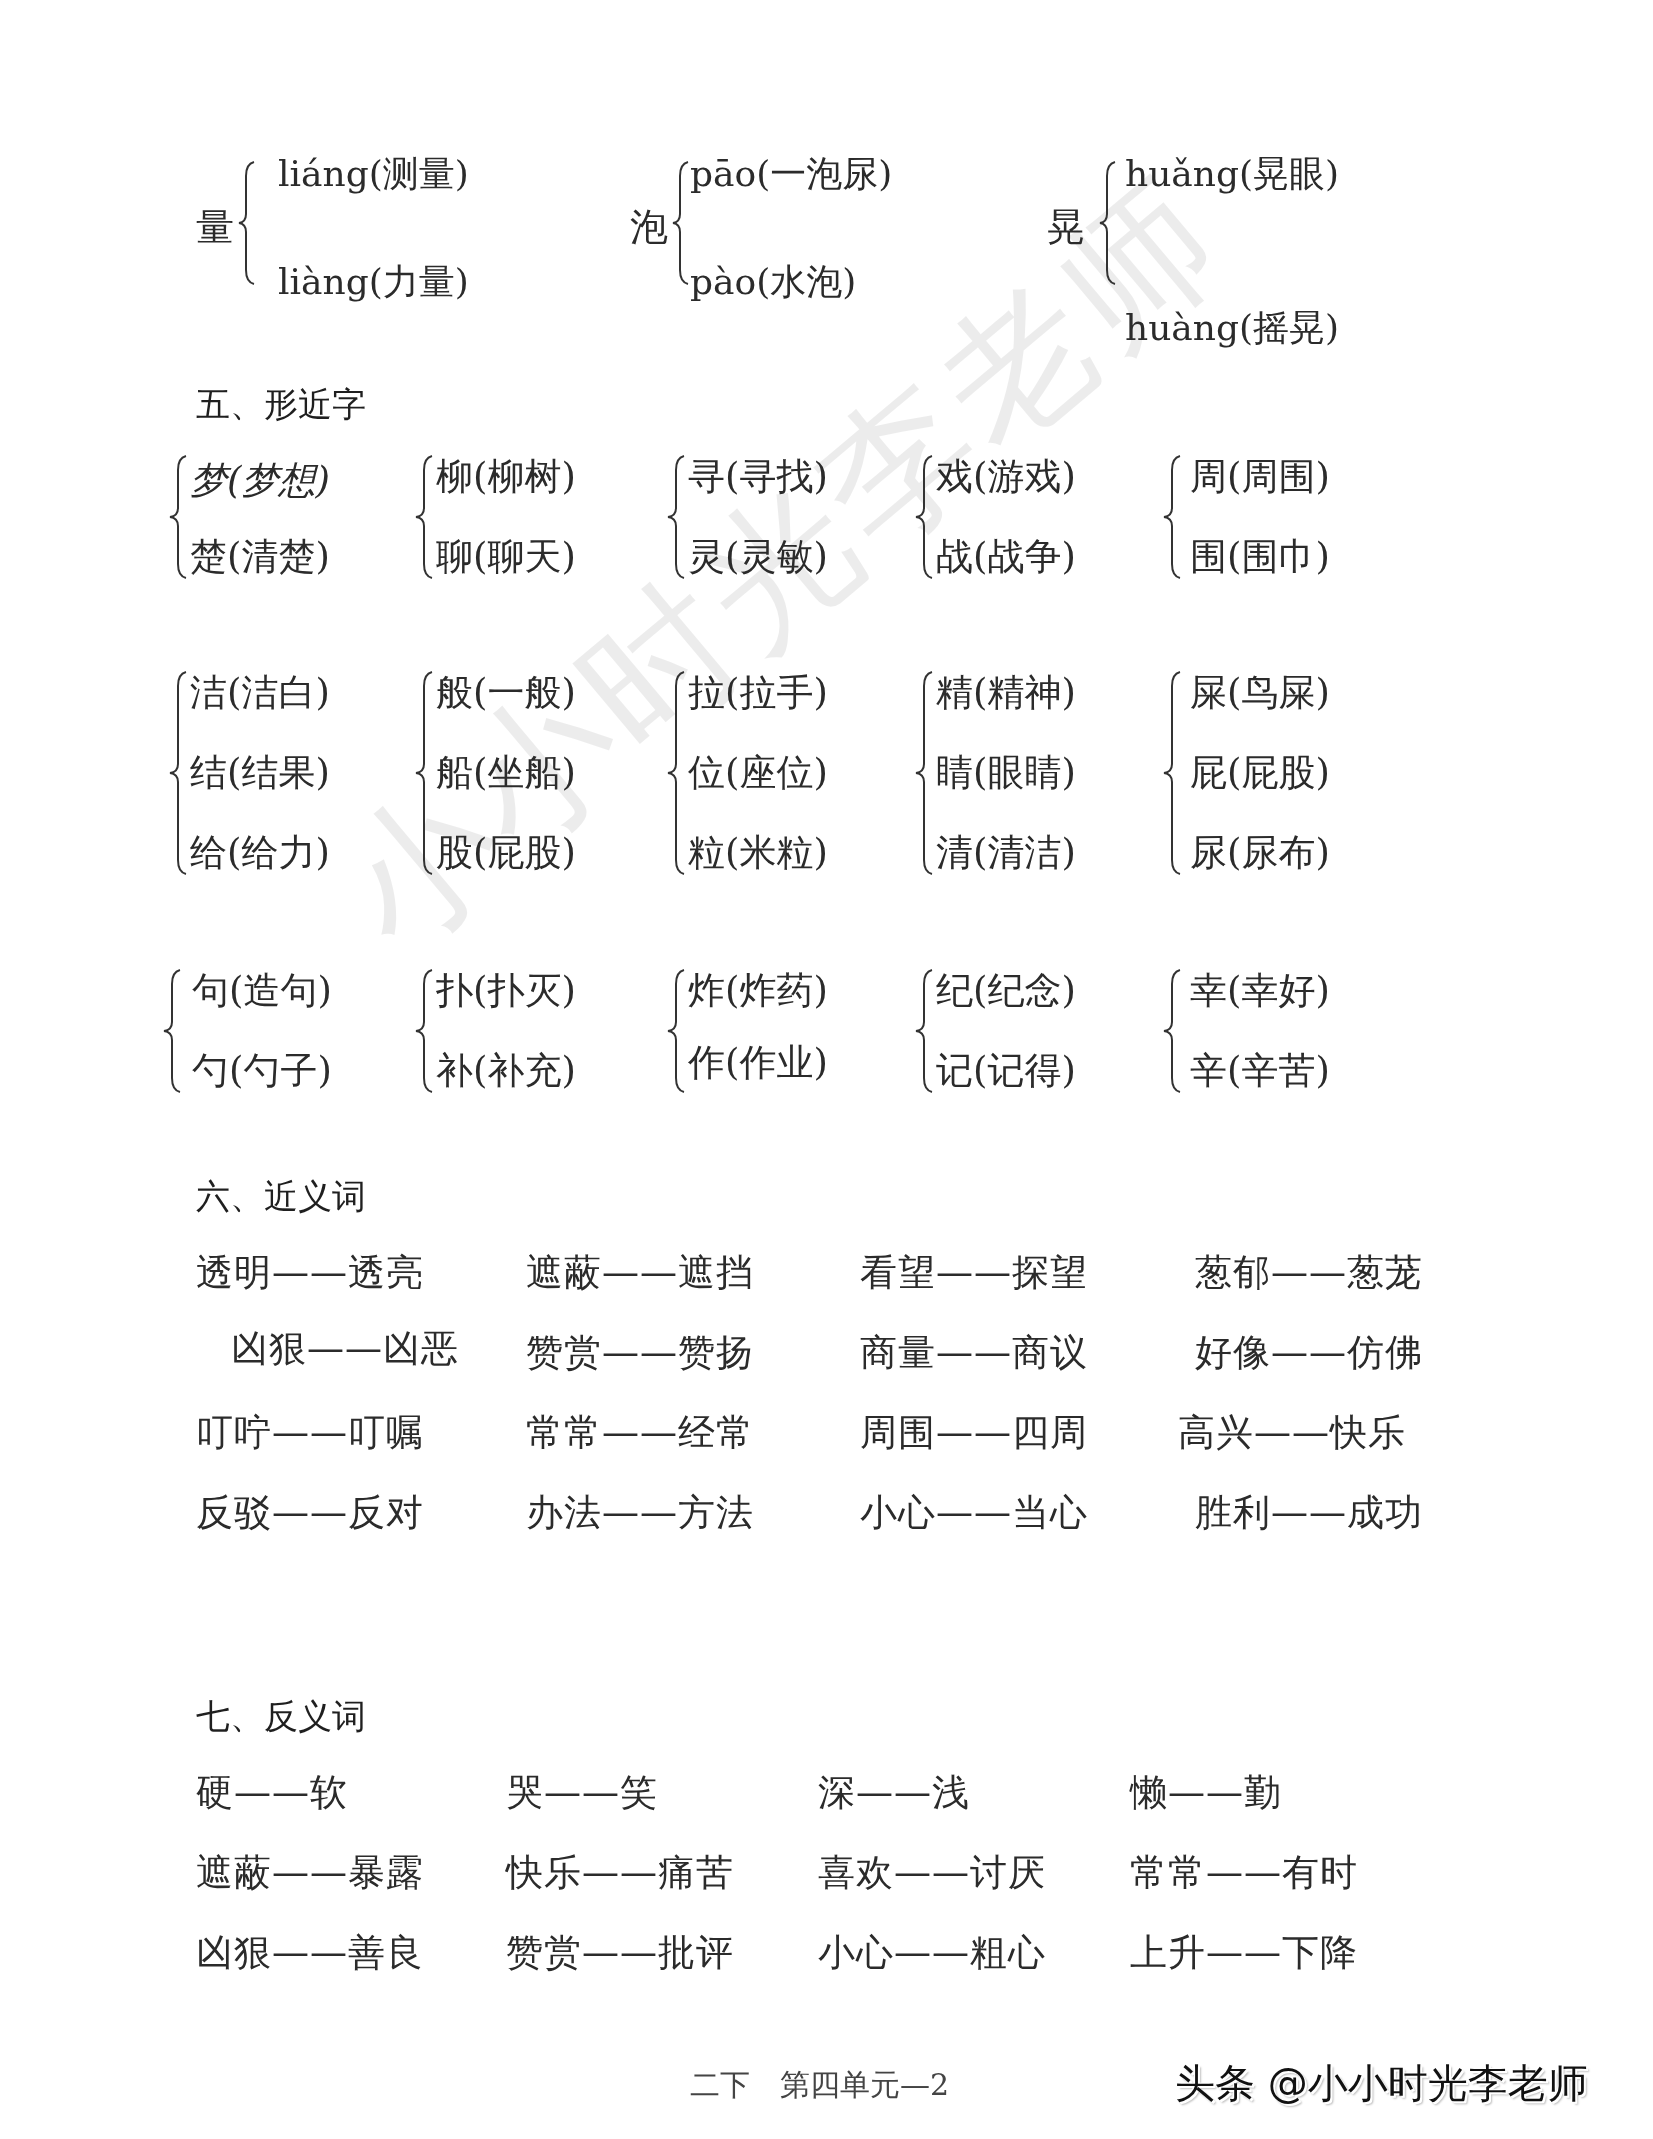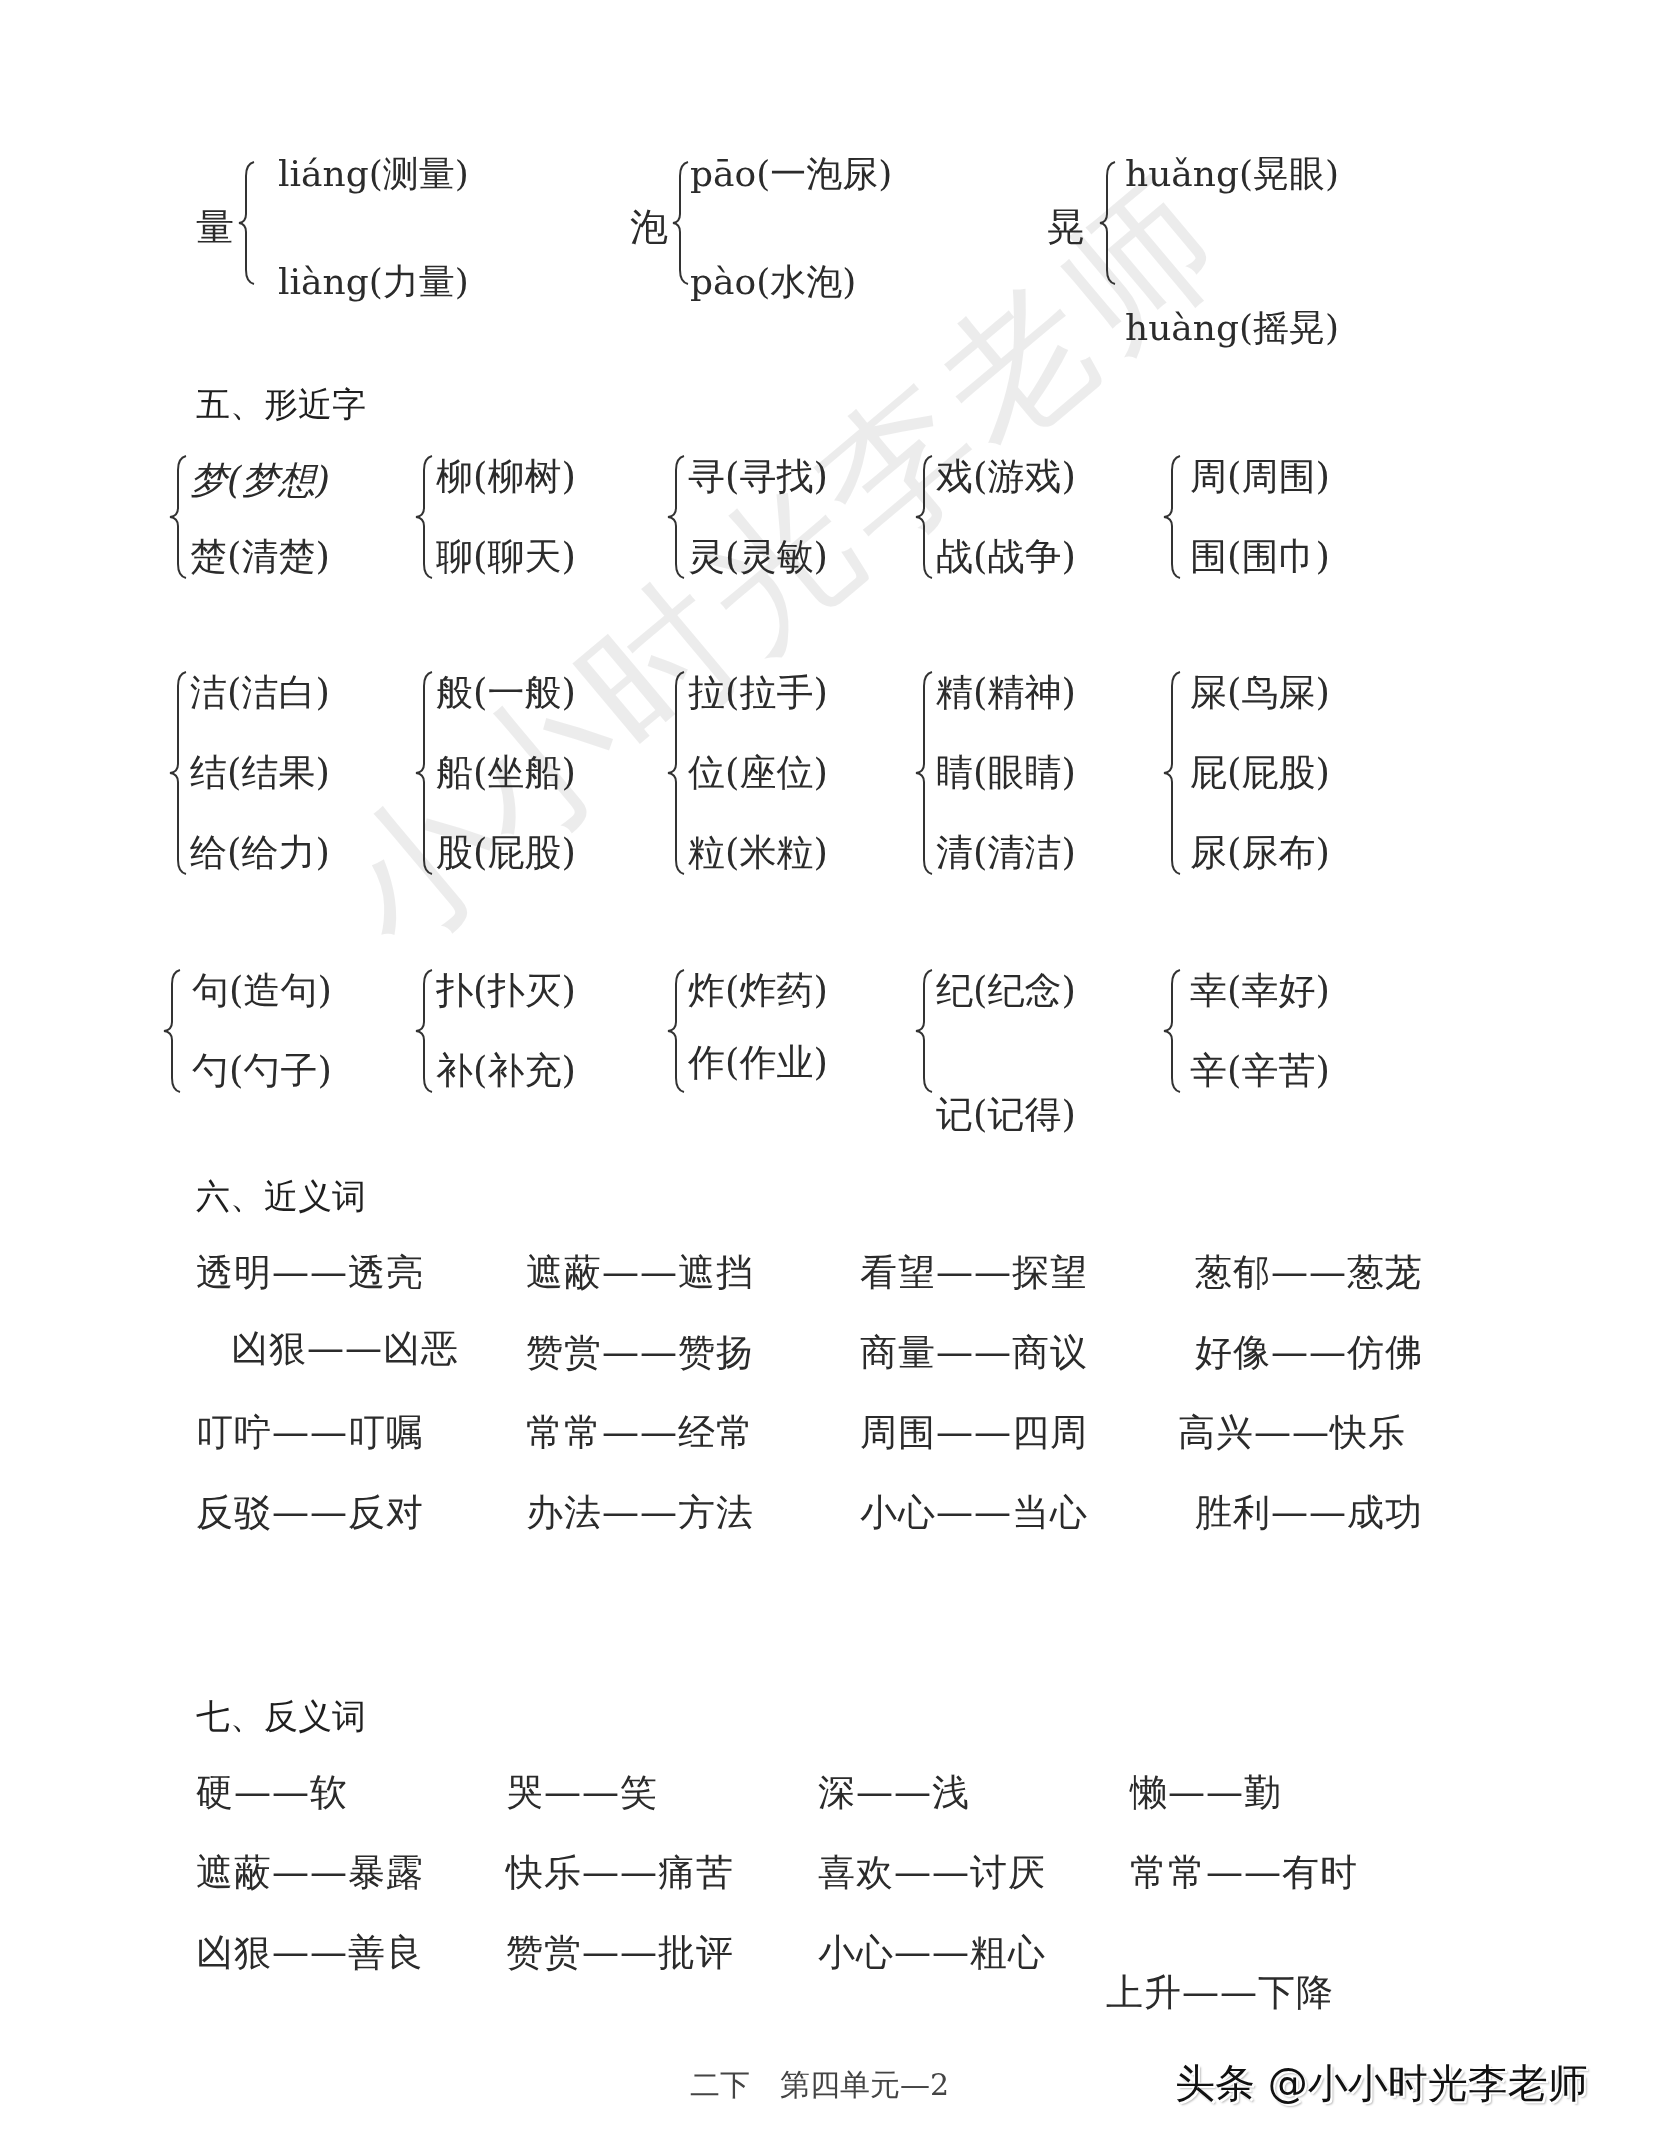--- a/index.html
+++ b/index.html
@@ -181,21 +181,21 @@
         <path d="M20 4 Q12 6 12 18 L12 56 Q12 64 4 65 Q12 66 12 74 L12 112 Q12 124 20 126" fill="none" stroke="#333" stroke-width="2"></path>
       </svg>
     <span class="item" style="top:0;">炸(炸药)</span>
     <span class="item" style="top:72px;">作(作业)</span>
   </div>
   <div class="group" style="left:912px; top:966px;">
     <svg class="brace" viewBox="0 0 24 130" style="height:130px;">
         <path d="M20 4 Q12 6 12 18 L12 56 Q12 64 4 65 Q12 66 12 74 L12 112 Q12 124 20 126" fill="none" stroke="#333" stroke-width="2"></path>
       </svg>
     <span class="item" style="top:0;">纪(纪念)</span>
-    <span class="item" style="top:80px;margin-top:44px;">记(记得)</span>
+    <span class="item" style="top:80px;">记(记得)</span>
   </div>
   <div class="group" style="left:1160px; top:966px;">
     <svg class="brace" viewBox="0 0 24 130" style="height:130px;">
         <path d="M20 4 Q12 6 12 18 L12 56 Q12 64 4 65 Q12 66 12 74 L12 112 Q12 124 20 126" fill="none" stroke="#333" stroke-width="2"></path>
       </svg>
     <span class="item" style="top:0; left:30px;">幸(幸好)</span>
     <span class="item" style="top:80px; left:30px;">辛(辛苦)</span>
   </div>
 
   <div class="section-title" style="top:1174px;">六、近义词</div>
@@ -229,17 +229,17 @@
   <span class="pair" style="left:1130px; top:1768px;">懒——勤</span>
 
   <span class="pair" style="left:196px; top:1848px;">遮蔽——暴露</span>
   <span class="pair" style="left:506px; top:1848px;">快乐——痛苦</span>
   <span class="pair" style="left:818px; top:1848px;">喜欢——讨厌</span>
   <span class="pair" style="left:1130px; top:1848px;">常常——有时</span>
 
   <span class="pair" style="left:196px; top:1928px;">凶狠——善良</span>
   <span class="pair" style="left:506px; top:1928px;">赞赏——批评</span>
   <span class="pair" style="left:818px; top:1928px;">小心——粗心</span>
-  <span class="pair" style="left:1106px; top:1928px;margin-top:40px;">上升——下降</span>
+  <span class="pair" style="left:1130px; top:1928px;">上升——下降</span>
 
   <div class="footer-page">二下　第四单元—2</div>
   <div class="footer-brand">头条 @小小时光李老师</div>
 </div>
 
 </body></html>

